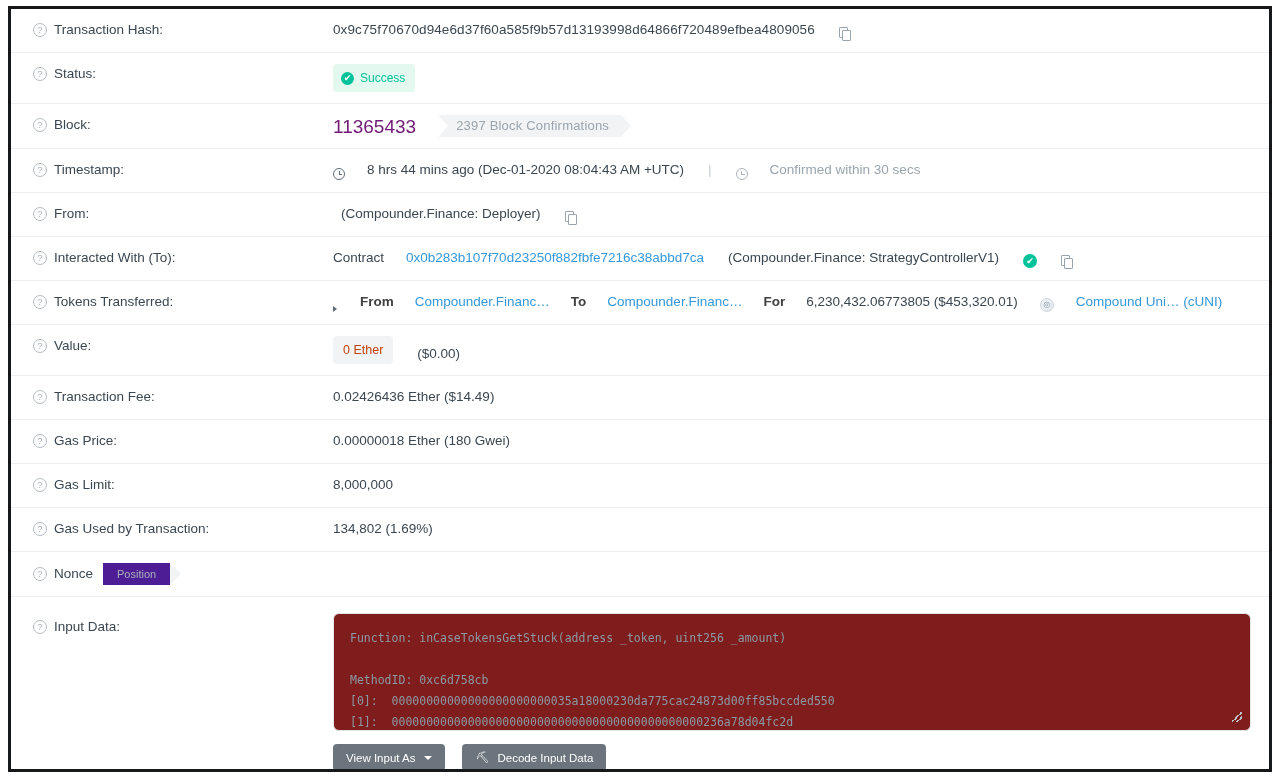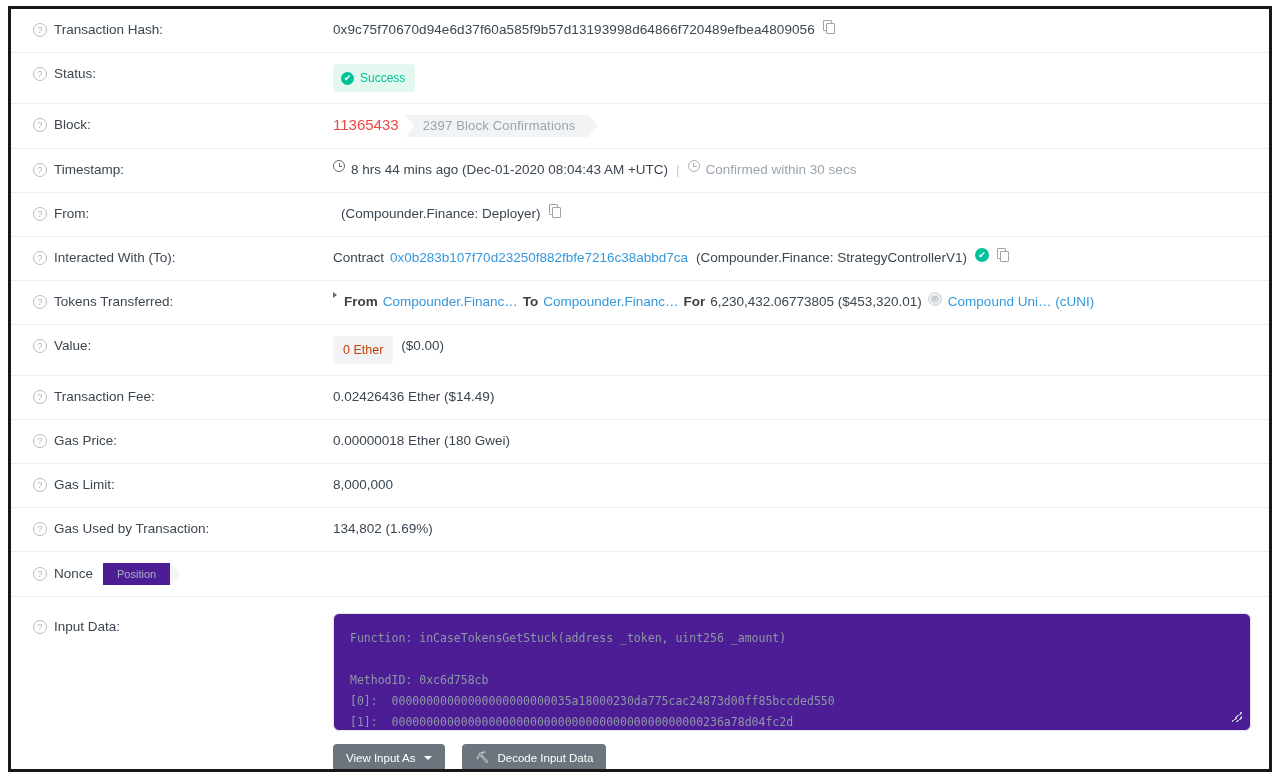--- a/index.html
+++ b/index.html
@@ -41,23 +41,23 @@
     align-items: center;
     color: #3b4650;
     font-size: 13.5px;
     line-height: 20px;
   }
   .row-value {
     flex: 1 1 auto;
     padding-right: 18px;
     line-height: 20px;
     display: flex;
-    align-items: flex-start;
+    align-items: flex-end;
     flex-wrap: wrap;
-    gap: 0px;
+    gap: 16px;
   }
 
   
   .qm {
     display: inline-flex;
     align-items: center;
     justify-content: center;
     width: 14px; height: 14px;
     border: 1px solid #b4bcc4;
     border-radius: 50%;
@@ -117,21 +117,21 @@
     color: #fff;
     display: inline-flex;
     align-items: center;
     justify-content: center;
     font-size: 9px;
     margin-right: 6px;
     line-height: 1;
   }
 
   
-  .block-num { color: #ef4444; font-size: 15px; margin-right: 0px; }
+  .block-num { color: #701a75; font-size: 19px; margin-right: 0px; }
   .ribbon {
     position: relative;
     display: inline-flex;
     align-items: center;
     background: #f2f3f5;
     color: #9aa4ad;
     font-size: 13px;
     height: 22px;
     padding: 0 12px 0 18px;
     margin-left: 6px;
@@ -263,21 +263,21 @@
     flex: 1 1 auto;
     padding-right: 18px;
     display: block;
   }
   .input-textarea {
     position: relative;
     width: 100%;
     height: 118px;
     border: 1px solid #e3e7ea;
     border-radius: 6px;
-    background: #4c1d95;
+    background: #7f1d1d;
     padding: 14px 16px;
     font-family: "DejaVu Sans Mono", monospace;
     font-size: 11.5px;
     line-height: 21px;
     color: #8c98a4;
     white-space: pre;
     overflow: hidden;
   }
   .resize-grip {
     position: absolute;

